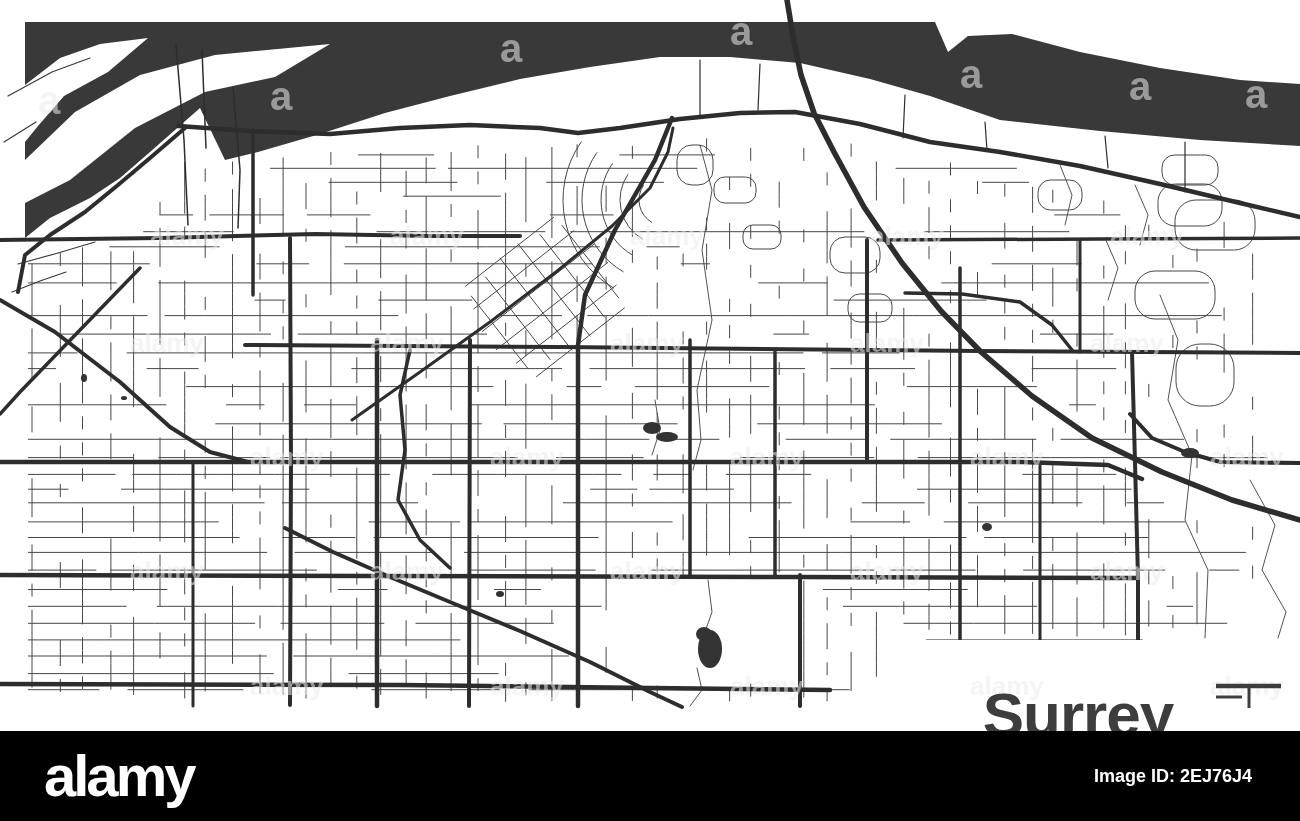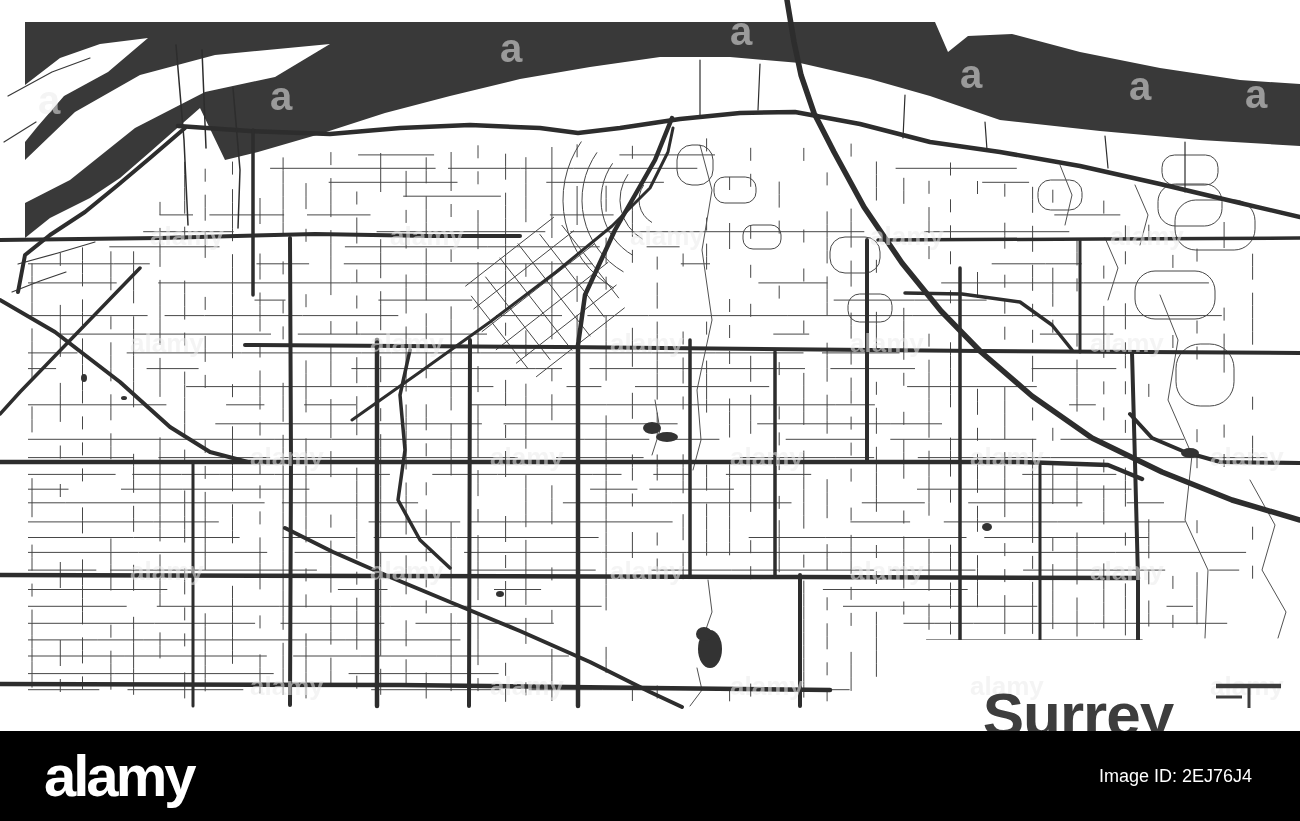--- a/index.html
+++ b/index.html
@@ -6,21 +6,21 @@
   .poster{position:relative;width:1300px;height:821px;background:#fff;overflow:hidden;
           font-family:"Liberation Sans", sans-serif;}
   #mapsvg{position:absolute;left:0;top:0;}
   .city-title{position:absolute;left:958px;top:655px;width:240px;text-align:center;
               font-size:62px;font-weight:700;letter-spacing:-1px;line-height:64px;margin-top:28px;}
   .brand-bar{position:absolute;left:0;top:731px;width:1300px;height:90px;
              display:flex;align-items:center;justify-content:space-between;}
   .brand-logo{margin-left:44px;font-size:58px;font-weight:700;letter-spacing:-3px;
               color:#fff;line-height:90px;}
   .brand-right{margin-right:48px;text-align:right;color:#fff;}
-  .brand-id{font-size:18px;font-weight:400;line-height:24px;}
+  .brand-id{font-size:18px;font-weight:700;line-height:24px;}
   .brand-url{font-size:23px;font-weight:700;line-height:28px;}
 </style>
 </head>
 <body>
 
 <div class="poster">
   <svg id="mapsvg" width="1300" height="731" viewBox="0 0 1300 731">
       <rect x="0" y="0" width="1300" height="731" fill="#ffffff"></rect>
       <path d="M25 22 L935 22 L948 52 L968 36 L1012 34 L1080 52 L1160 68 L1240 80 L1300 84 L1300 146 L1200 140 L1100 131 L1000 120 L930 96 L870 79 L800 63 L730 57 L660 57 L590 67 L520 79 L450 96 L385 113 L320 134 L258 152 L225 160 L200 108 L150 152 L120 178 L90 198 L50 218 L25 238 Z" fill="#393939"></path>
       <path d="M25 85 L60 58 L100 44 L148 38 L108 72 L64 96 L38 126 L25 142 Z" fill="#ffffff"></path>

